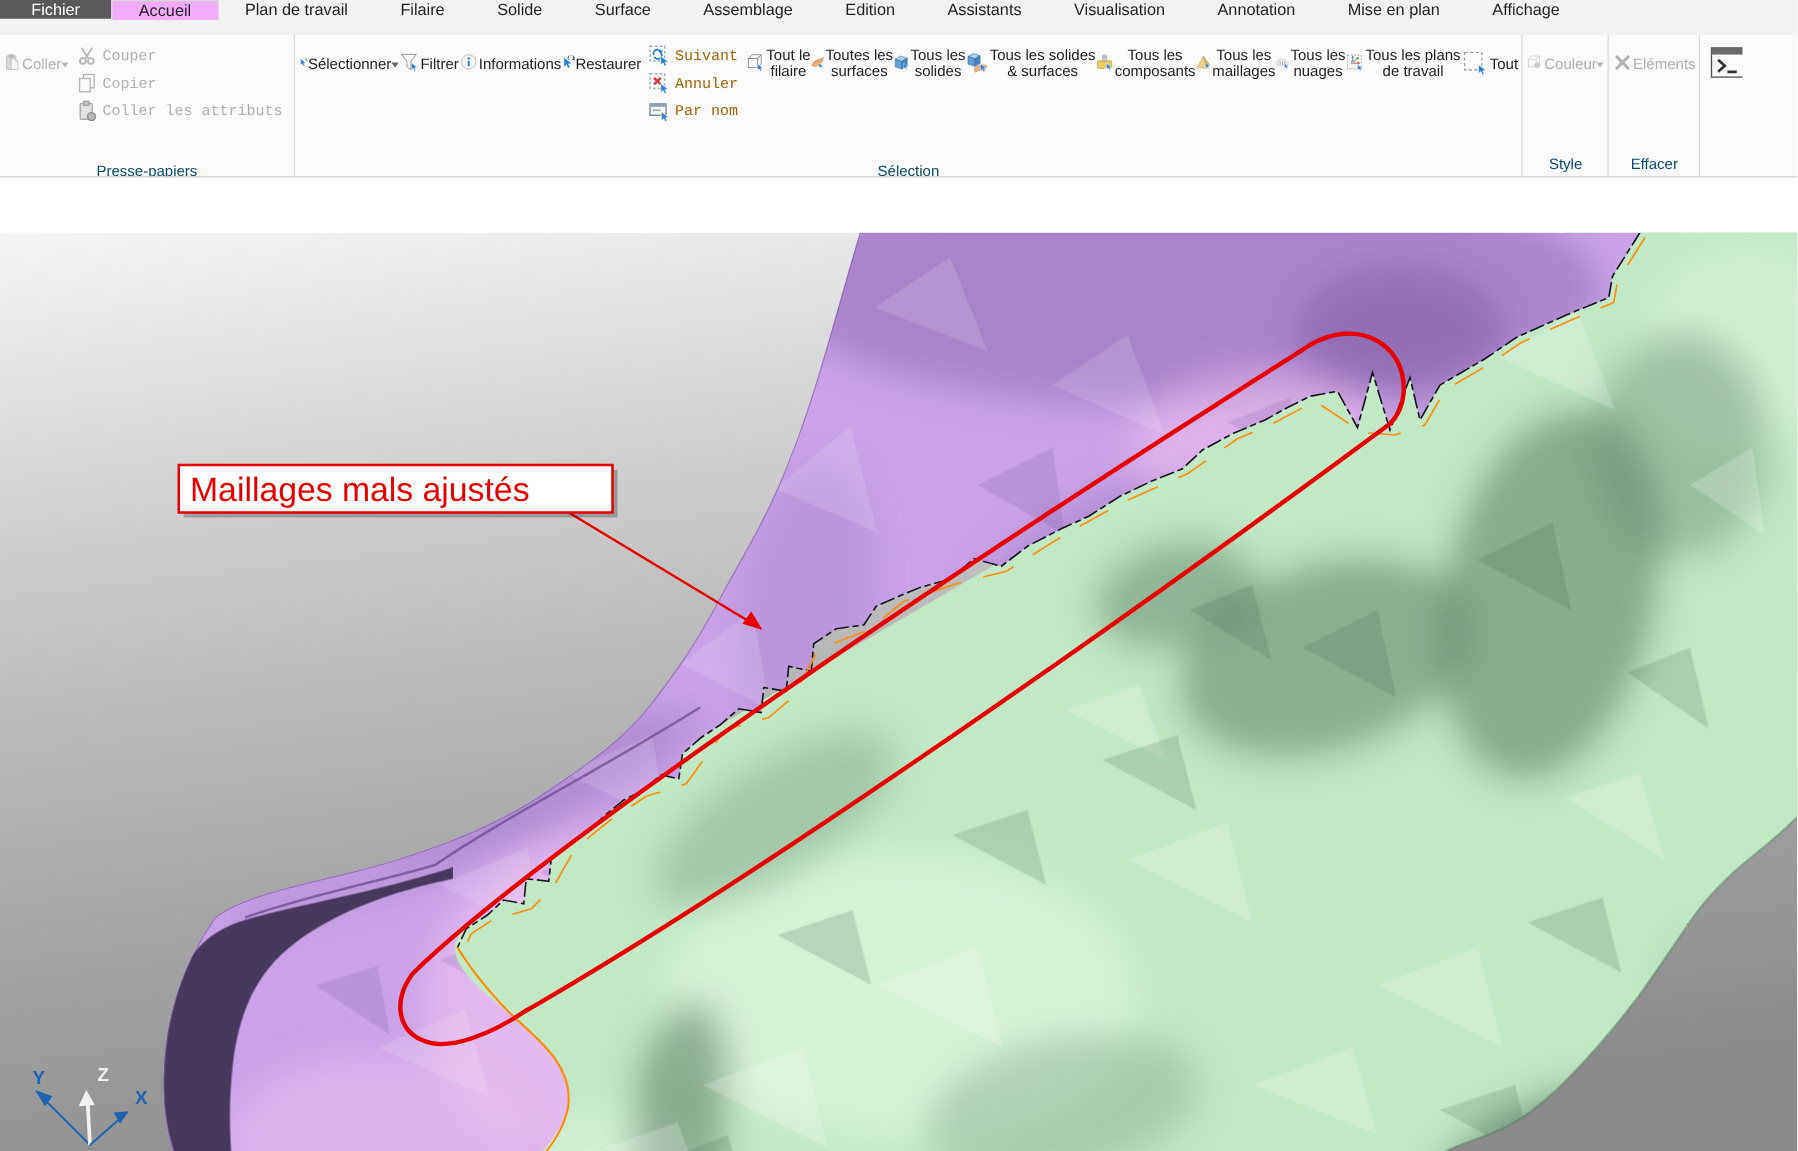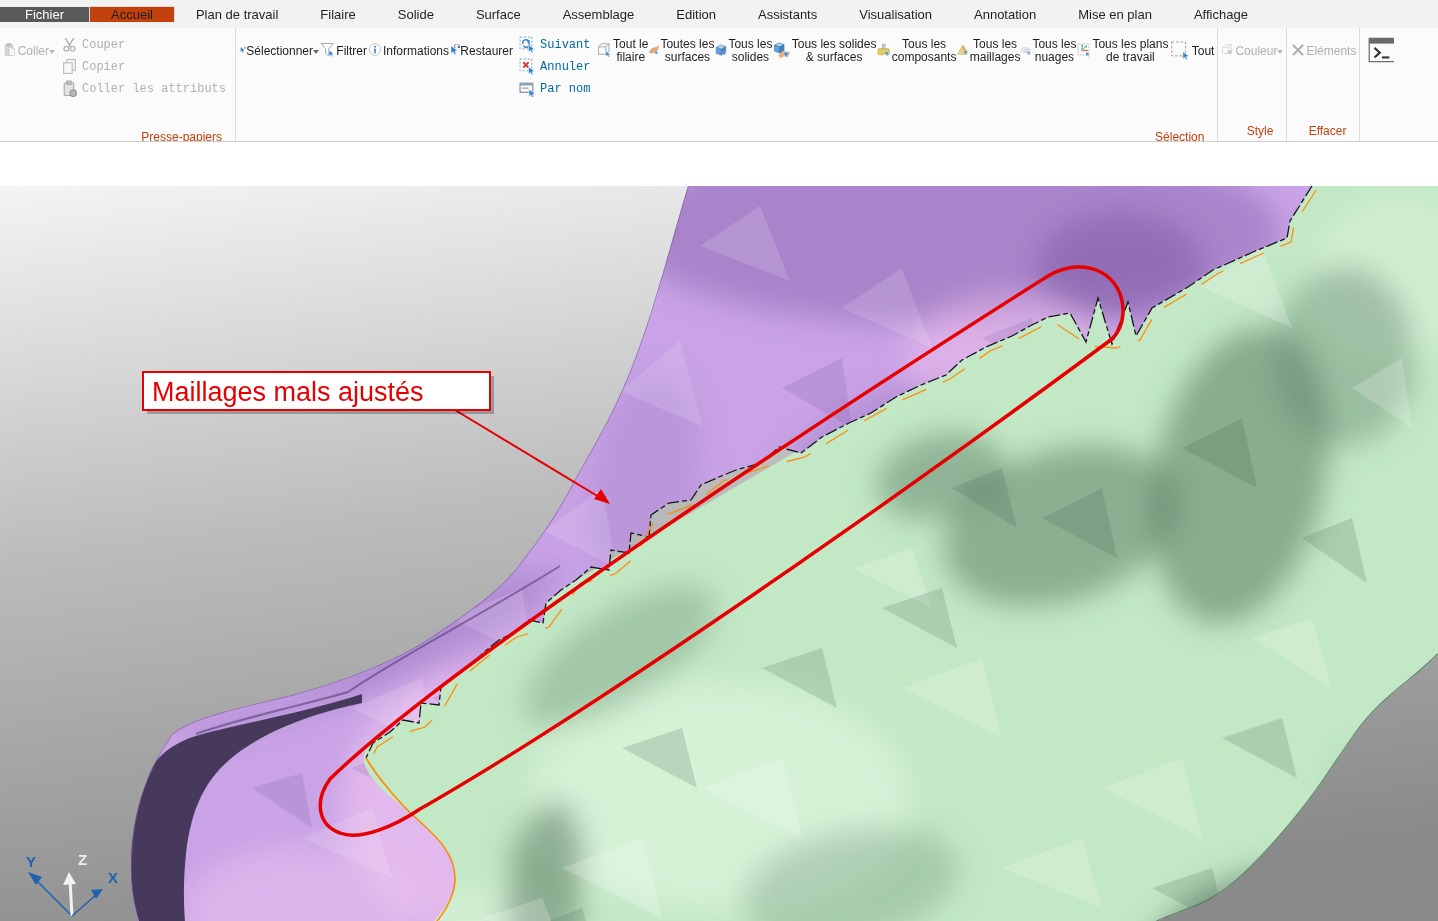--- a/index.html
+++ b/index.html
@@ -1,43 +1,43 @@
 <!DOCTYPE html>
 <html><head>
 <meta charset="utf-8">
 <style>
   * { box-sizing: border-box; margin: 0; padding: 0; }
   html,body { width:1438px; height:921px; overflow:hidden; background:#fff;
     font-family:"Liberation Sans", sans-serif; }
   .app { width:1438px; height:921px; display:flex; flex-direction:column; }
 
   
-  .tabbar { height:28px; background:#f2f2f2; display:flex; align-items:center;
+  .tabbar { height:28px; background:#f2f2f2; display:flex; align-items:flex-start;
     font-size:13px; flex:0 0 auto; }
   .tab { padding:0 21px; display:flex; align-items:center; color:#1f1f1f; cursor:default; }
   .tab.file { background:#595959; color:#fff; padding:0 25px; }
-  .tab.active { background:#c2410c; border:1px solid #d9d9d9; border-bottom:none; }
+  .tab.active { background:#f0abfc; border:1px solid #d9d9d9; border-bottom:none; }
 
   
   .ribbon { height:114px; background:#fbfbfb; border-bottom:1px solid #cfcfcf;
     display:flex; align-items:stretch; flex:0 0 auto; overflow:hidden; }
   .group { display:flex; flex-direction:column; border-right:1px solid #dcdcdc; padding:0 3px; }
   .group-body { flex:1; display:flex; align-items:flex-start; }
-  .group-label { text-align:right; font-size:12px; color:#c2410c; padding:1px 10px 3px; white-space:nowrap;margin-top:32px; }
+  .group-label { text-align:center; font-size:12px; color:#0c4a6e; padding:1px 10px 3px; white-space:nowrap;margin-top:32px; }
   .btn { display:flex; flex-direction:row; align-items:center; padding-top:5px; cursor:default; }
   .btn .lbl { font-size:12px; line-height:13px; color:#1e1e1e; text-align:center; margin-top:2px; white-space:nowrap; }
   .btn.disabled .lbl { color:#b0b0b0; }
   .ic32 { width:34px; height:34px; }
   .ic16 { width:17px; height:17px; flex:0 0 auto; }
   .caret { width:0; height:0; border-left:3.5px solid transparent; border-right:3.5px solid transparent;
     border-top:4px solid #666; margin-top:3px; }
   .disabled .caret { border-top-color:#b9b9b9; }
   .stack { display:flex; flex-direction:column; gap:5px; padding:8px 6px 0 6px; }
   .srow { display:flex; align-items:center; gap:4px;font-family:Liberation Mono, monospace; }
-  .srow .slbl { font-size:12px; color:#0369a1; white-space:nowrap; }
+  .srow .slbl { font-size:12px; color:#a16207; white-space:nowrap; }
   .srow.disabled .slbl { color:#b0b0b0; }
   .group.clip { width:34px; overflow:hidden; border-right:none; padding-left:6px; }
 
   
   .viewport { flex:1 1 auto; position:relative;margin-top:44px; }
   .viewport svg { display:block; }
 </style>
 </head>
 <body>
 

